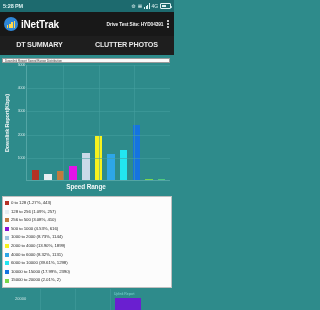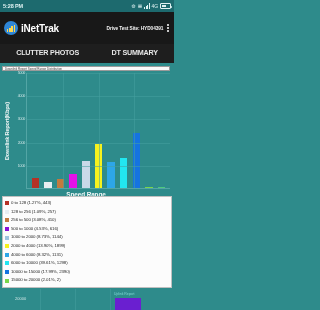--- a/index.html
+++ b/index.html
@@ -32,21 +32,21 @@
   }
   .batt::after {
     content:""; position:absolute; right:-2px; top:1.6px;
     width:1.2px; height:2.4px; background:#dff2f2; border-radius:0 1px 1px 0;
   }
   .batt i { position:absolute; left:1px; top:1px; bottom:1px; width:40%; background:#dff2f2; display:block;}
 
   
   .appbar {
     height: 24px; background: #181818; color: #fff;
-    display: flex; align-items: center; padding: 16px 4px;
+    display: flex; align-items: center; padding: 8px 4px;
   }
   .logo-wrap { display: flex; align-items: center; gap: 3px; }
   .logo-circle {
     width: 14px; height: 14px; border-radius: 50%;
     background: #2f86d6; display: flex; align-items: flex-end;
     justify-content: center; padding-bottom: 3px; gap: 0.8px;
   }
   .logo-circle i { width: 1.6px; background: #ffd84d; display: block; }
   .logo-circle i:nth-child(1){height:3px}
   .logo-circle i:nth-child(2){height:4.5px}
@@ -183,22 +183,22 @@
     </div>
     <div class="site-label">Drive Test Site: HYD04391</div>
     <div class="kebab">
         <i></i>
         <i></i>
         <i></i>
       </div>
   </div>
 
   <div class="tabs">
+    <div class="tab">DT SUMMARY</div>
     <div class="tab">CLUTTER PHOTOS</div>
-    <div class="tab">DT SUMMARY</div>
   </div>
 
   <div class="chart-card">
     <div class="chart-topline">
       <span>Downlink Report Speed Range Distribution</span>
     </div>
     <div class="plotwrap">
       <div class="ylabel">Downlink Report(Kbps)</div>
       <div class="yticks" id="yticks">
           <div style="top: 92.8px;">1000</div>

